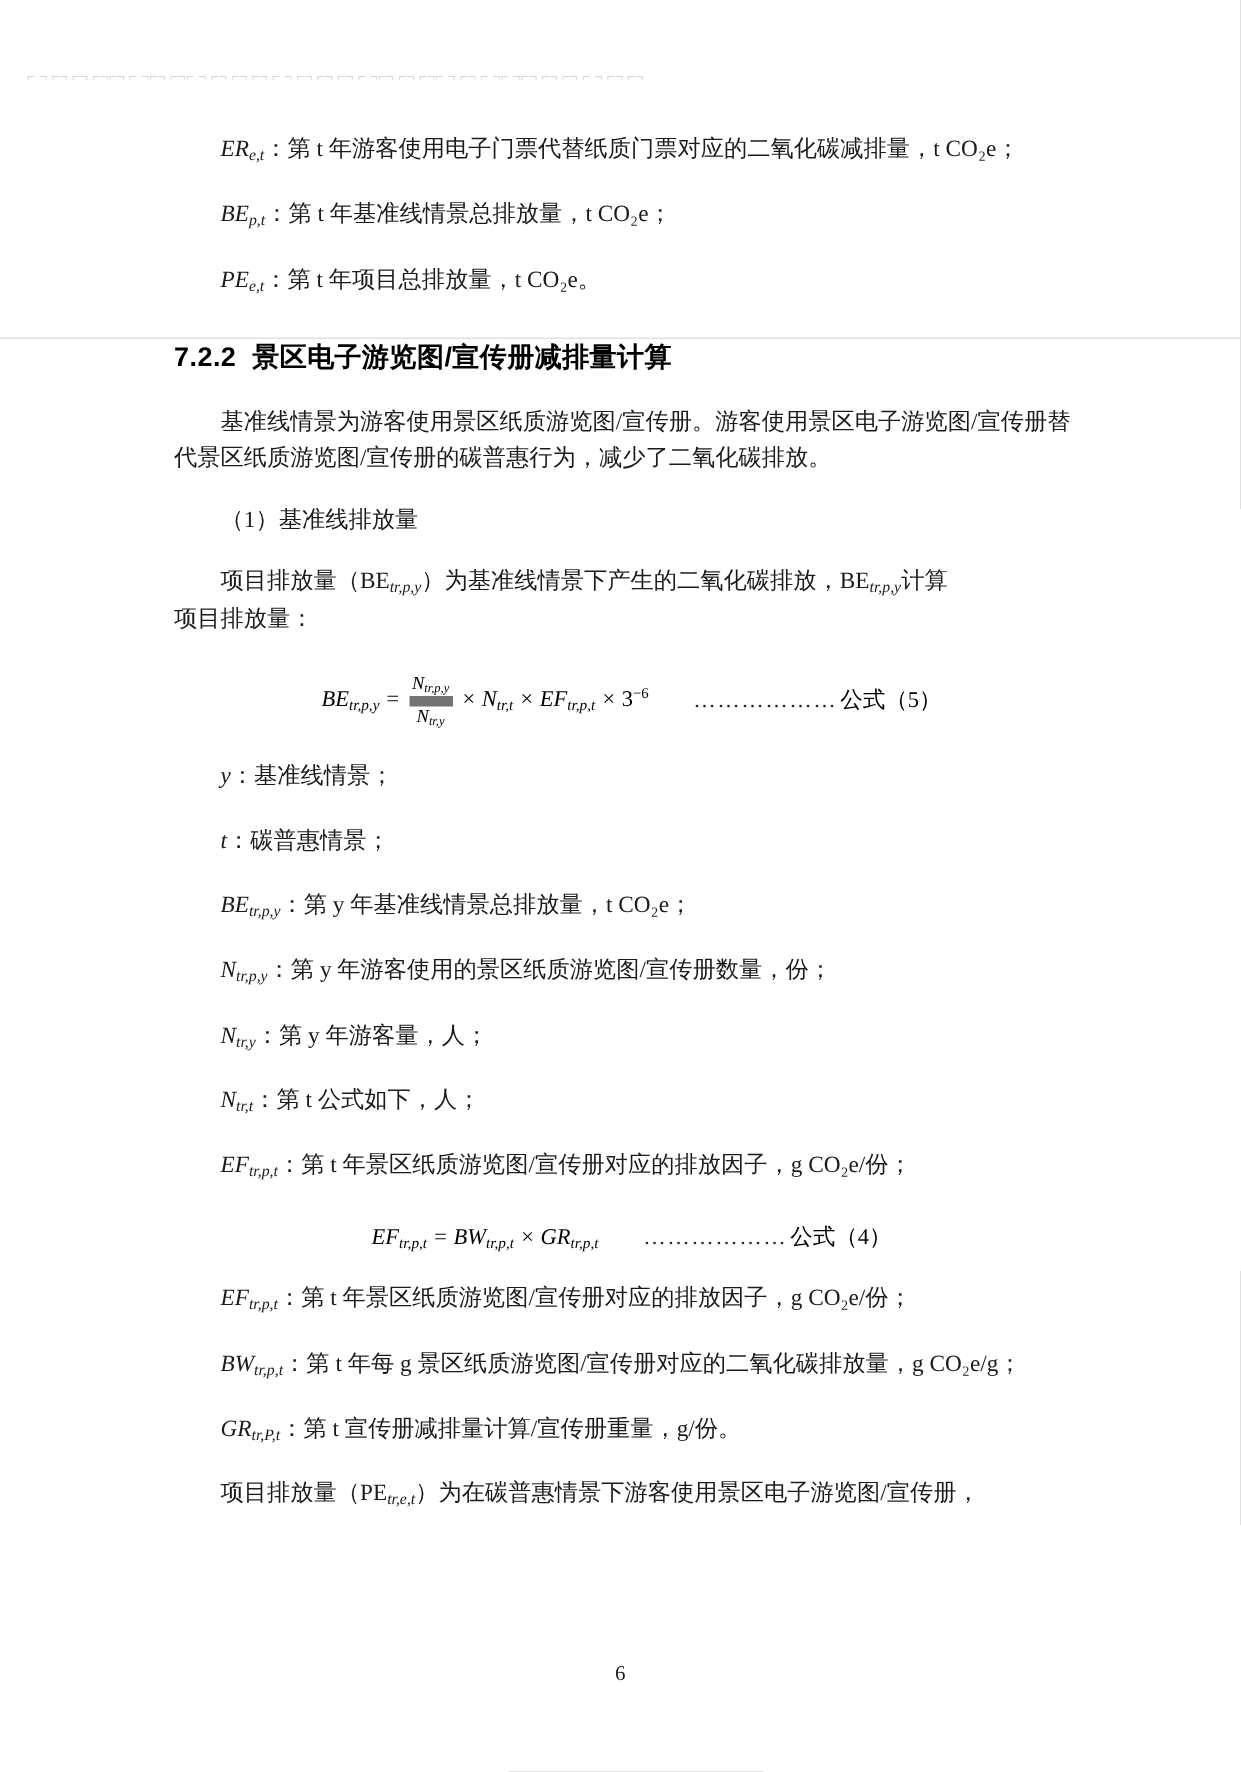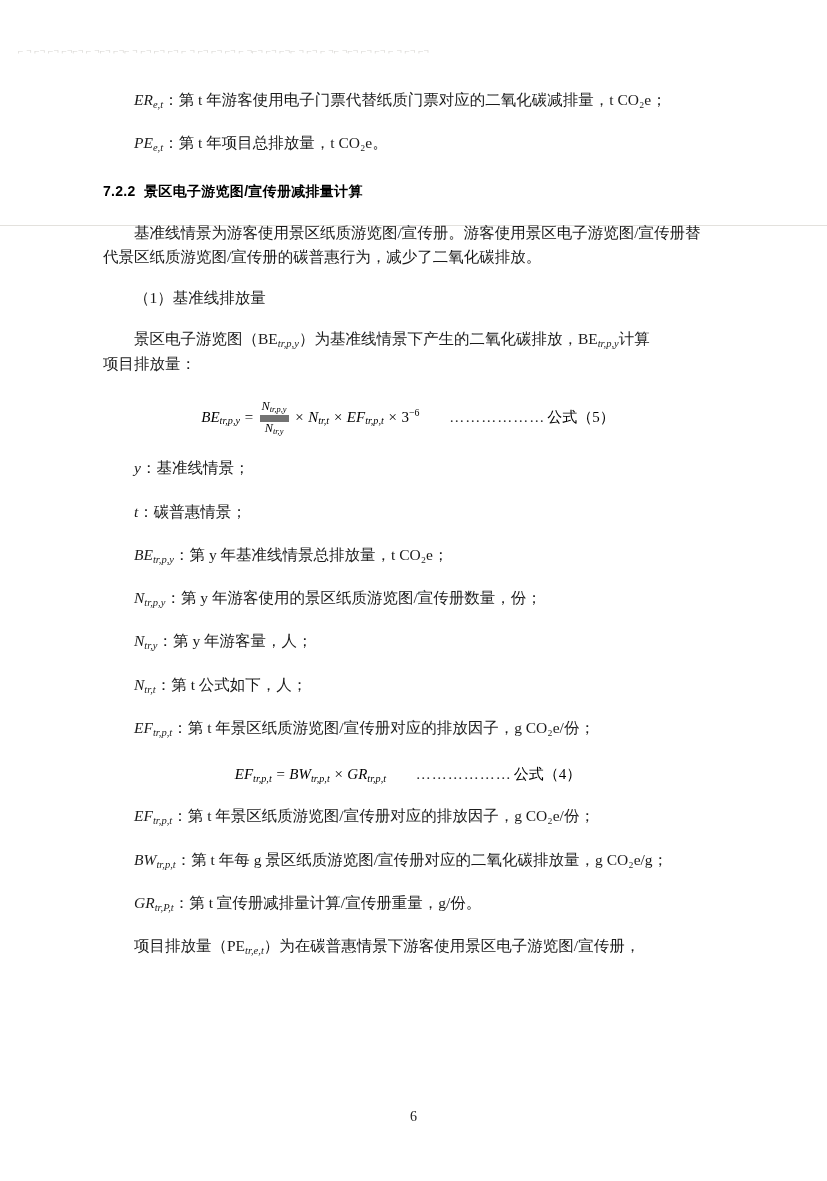--- a/index.html
+++ b/index.html
@@ -36,21 +36,21 @@
   .scan-line {
     position: absolute;
     left: 0;
     right: 0;
     height: 1px;
     background: #e3e1dd;
   }
   .scan-line.l1 { top: 225px; }
   .content {
     position: absolute;
-    left: 103px;
+    left: 116px;
     top: 88px;
     width: 610px;
   }
   p {
     margin: 0 0 0 0;
     font-size: 15.5px;
     line-height: 1.55;
     color: #1b1b1b;
   }
   .blk {
@@ -68,21 +68,21 @@
   }
   sub {
     font-size: 0.68em;
     vertical-align: -0.28em;
     font-style: italic;
   }
   .upn {
     font-style: normal;
   }
   h3.section-title {
-    font-size: 14px;
+    font-size: 18px;
     font-weight: bold;
     font-family: "Liberation Sans", "DejaVu Sans", sans-serif;
     margin: 26px 0 20px 0;
     color: #000;
     letter-spacing: 0.3px;
   }
   .formula-row {
     display: flex;
     align-items: center;
     justify-content: center;
@@ -143,34 +143,37 @@
   <div class="scan-artifact">⌐ ¬ ⌐¬ ⌐¬ ⌐¬⌐¬ ⌐ ¬⌐¬ ⌐¬⌐ ¬ ⌐¬ ⌐¬ ⌐¬ ⌐ ¬ ⌐¬ ⌐¬ ⌐¬ ⌐ ¬⌐¬ ⌐¬ ⌐¬⌐ ¬ ⌐¬ ⌐ ¬⌐ ¬⌐¬ ⌐¬ ⌐¬ ⌐ ¬ ⌐¬ ⌐¬</div>
   <div class="scan-line l1"></div>
 
   <div class="content">
 
     <div class="deflist">
       <p class="blk indent">
         <span class="var">ER</span><sub>e,t</sub><span>：第 t 年游客使用电子门票代替纸质门票对应的二氧化碳减排量，t CO₂e；</span>
       </p>
       <p class="blk indent">
+        <span class="var">BE</span><sub>p,t</sub><span>：第 t 年基准线情景总排放量，t CO₂e；</span>
+      </p>
+      <p class="blk indent">
         <span class="var">PE</span><sub>e,t</sub><span>：第 t 年项目总排放量，t CO₂e。</span>
       </p>
     </div>
 
     <h3 class="section-title">
       <span>7.2.2</span>&nbsp;&nbsp;<span>景区电子游览图/宣传册减排量计算</span>
     </h3>
 
     <p class="blk indent">基准线情景为游客使用景区纸质游览图/宣传册。游客使用景区电子游览图/宣传册替代景区纸质游览图/宣传册的碳普惠行为，减少了二氧化碳排放。</p>
 
     <p class="blk indent">（1）基准线排放量</p>
 
     <p class="blk indent">
-      <span>景区电子游览图（BE</span><sub>tr,p,y</sub><span>）为基准线情景下产生的二氧化碳排放，BE</span><sub>tr,p,y</sub><span>计算</span><br>
+      <span>项目排放量（BE</span><sub>tr,p,y</sub><span>）为基准线情景下产生的二氧化碳排放，BE</span><sub>tr,p,y</sub><span>计算</span><br>
       <span>项目排放量：</span>
     </p>
 
     <div class="formula-row">
       <span class="formula">
         <span>BE</span><sub>tr,p,y</sub>
         =
         <span class="frac">
           <span class="num"><span>N</span><sub>tr,p,y</sub></span>
           <span class="den"><span>N</span><sub>tr,y</sub></span>

